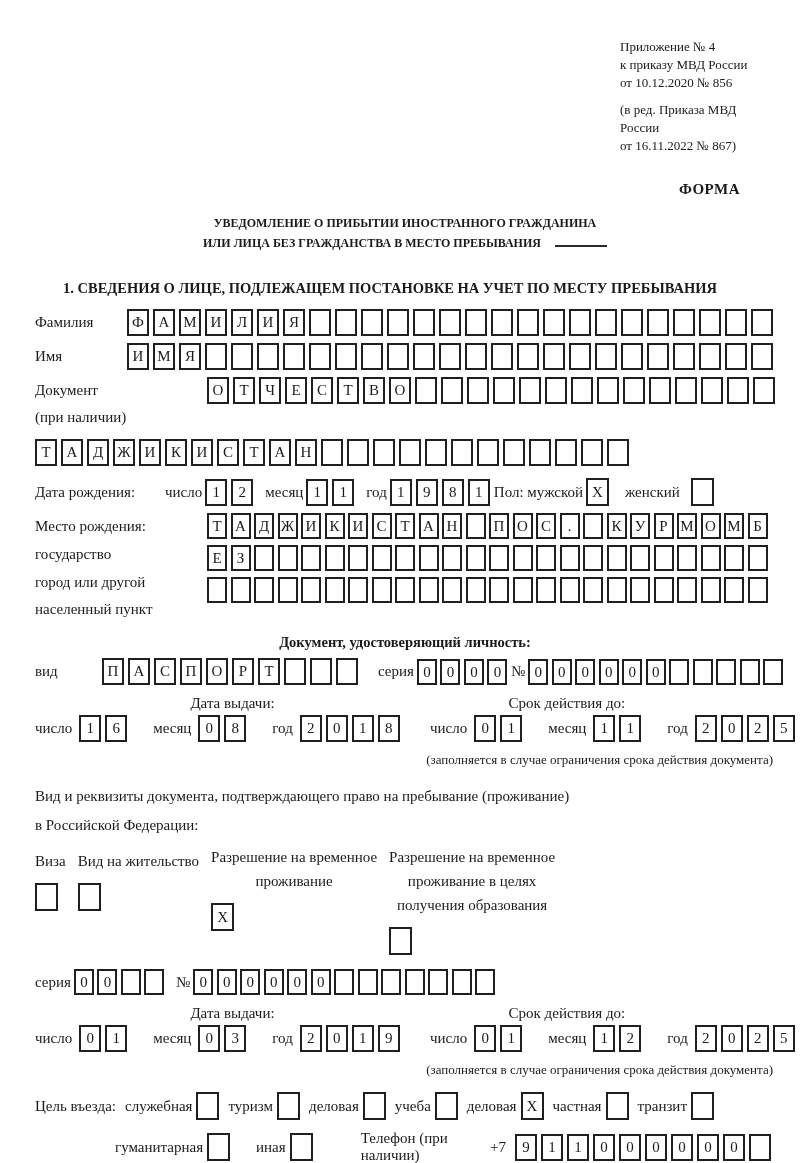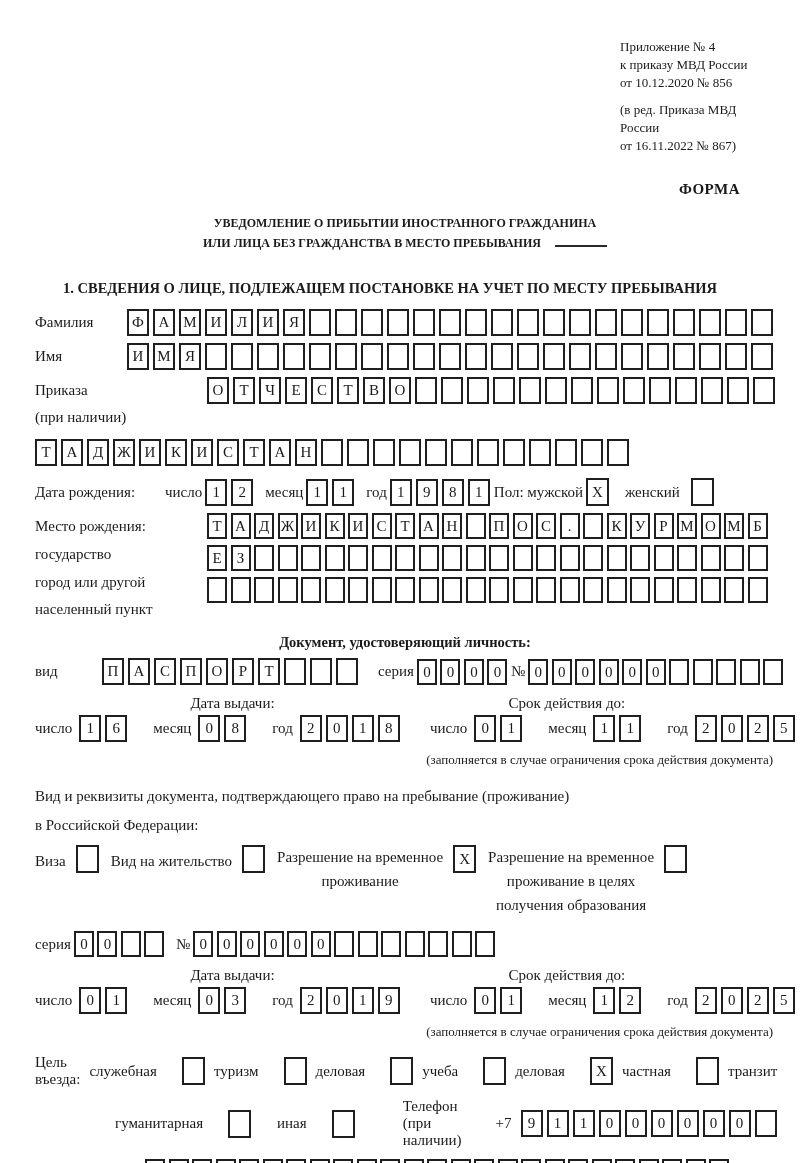--- a/index.html
+++ b/index.html
@@ -45,25 +45,25 @@
   .dhead{text-align:center;margin-bottom:3px;}
   .datecol.right .dhead{padding-right:95px;}
   .drow{display:flex;align-items:center;gap:4px;}
   .dlbl{margin-right:3px;}
   .dgap{width:14px;flex-shrink:0;}
   .note{font-size:13px;text-align:right;margin-top:10px;padding-right:2px;}
   .doc-heading{text-align:center;font-weight:bold;margin-top:10px;font-size:14.5px;}
   .intro{margin-top:14px;line-height:1.9;}
   
   .opts{display:flex;align-items:flex-start;margin-top:6px;gap:12px;}
-  .opt{display:flex;align-items:flex-start;gap:10px;}
+  .opt{display:flex;align-items:flex-start;gap:10px;flex-direction:column;}
   .opt .olabel{text-align:center;line-height:1.6;}
   .opt .olabel.plain{margin-top:4px;}
   .purpose-row{display:flex;align-items:center;gap:9px;margin-top:14px;flex-wrap:nowrap;}
-  .purpose-row .pair{display:flex;align-items:center;gap:25px;}
+  .purpose-row .pair{display:flex;align-items:center;gap:4px;}
   .indent80{margin-left:80px;}
   .mt12{margin-top:12px;} .mt10{margin-top:10px;} .mt14{margin-top:14px;}
   .sp8{width:8px;flex-shrink:0;} .sp16{width:16px;flex-shrink:0;} .sp30{width:30px;flex-shrink:0;}
 </style>
 </head>
 <body>
 
 <div class="page">
 
   <div class="appendix">
@@ -140,21 +140,21 @@
         <span class="box"></span>
         <span class="box"></span>
         <span class="box"></span>
         <span class="box"></span>
         <span class="box"></span>
       </span>
   </div>
 
   <div class="frow top">
     <span class="lblock w172">
-      <span>Приказа</span><br>
+      <span>Документ</span><br>
       <span>(при наличии)</span>
     </span>
     <span class="boxrow">
         <span class="box">О</span>
         <span class="box">Т</span>
         <span class="box">Ч</span>
         <span class="box">Е</span>
         <span class="box">С</span>
         <span class="box">Т</span>
         <span class="box">В</span>

